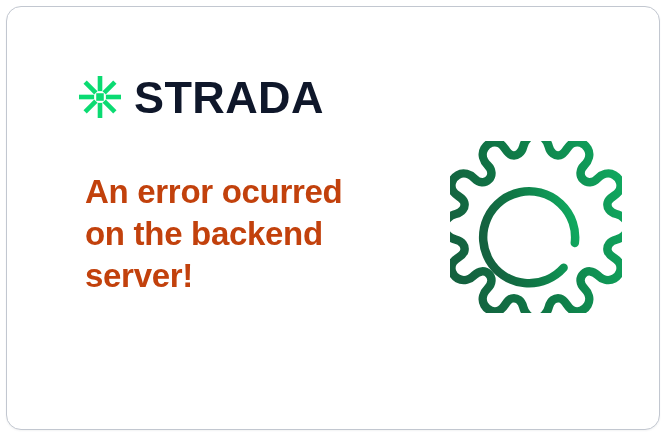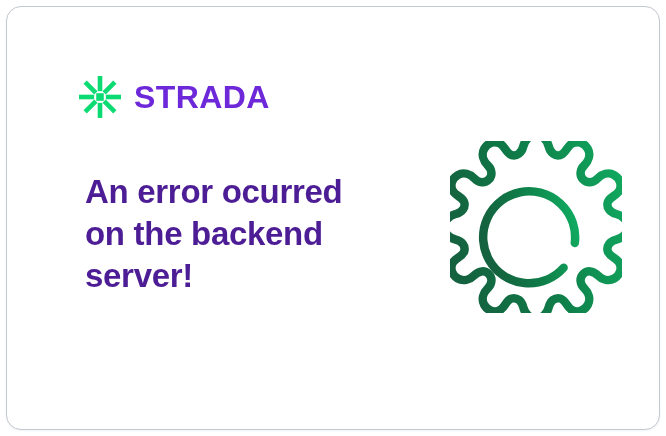--- a/index.html
+++ b/index.html
@@ -47,40 +47,40 @@
     height: 48px;
   }
   .brand-mark {
     width: 42px;
     height: 42px;
     display: block;
     flex: 0 0 auto;
   }
   .brand-word {
     font-family: "Liberation Sans", sans-serif;
-    font-size: 32px;
+    font-size: 45px;
     font-weight: 700;
     letter-spacing: 0.4px;
-    color: #6d28d9;
+    color: #0f172a;
     line-height: 1;
     white-space: nowrap;
   }
 
   
   .message {
     position: absolute;
     left: 78px;
     top: 164px;
     width: 290px;
     font-family: "Liberation Sans", sans-serif;
     font-size: 33px;
     font-weight: 700;
     line-height: 1.28;
     letter-spacing: -0.3px;
-    color: #4c1d95;
+    color: #c2410c;
     white-space: pre-line;
   }
 
   
   .gear {
     position: absolute;
     left: 443px;
     top: 134px;
     width: 172px;
     height: 172px;

